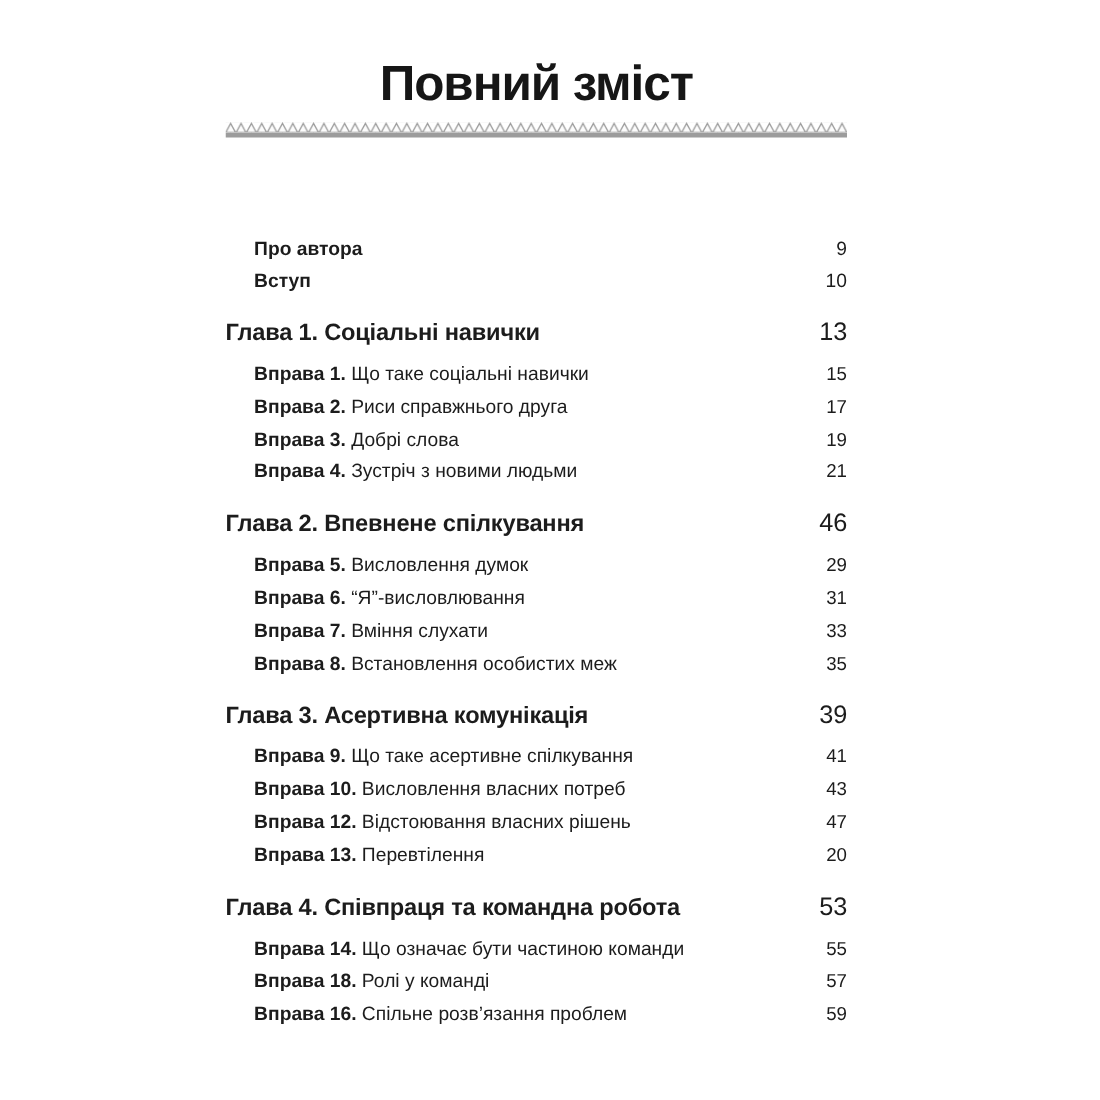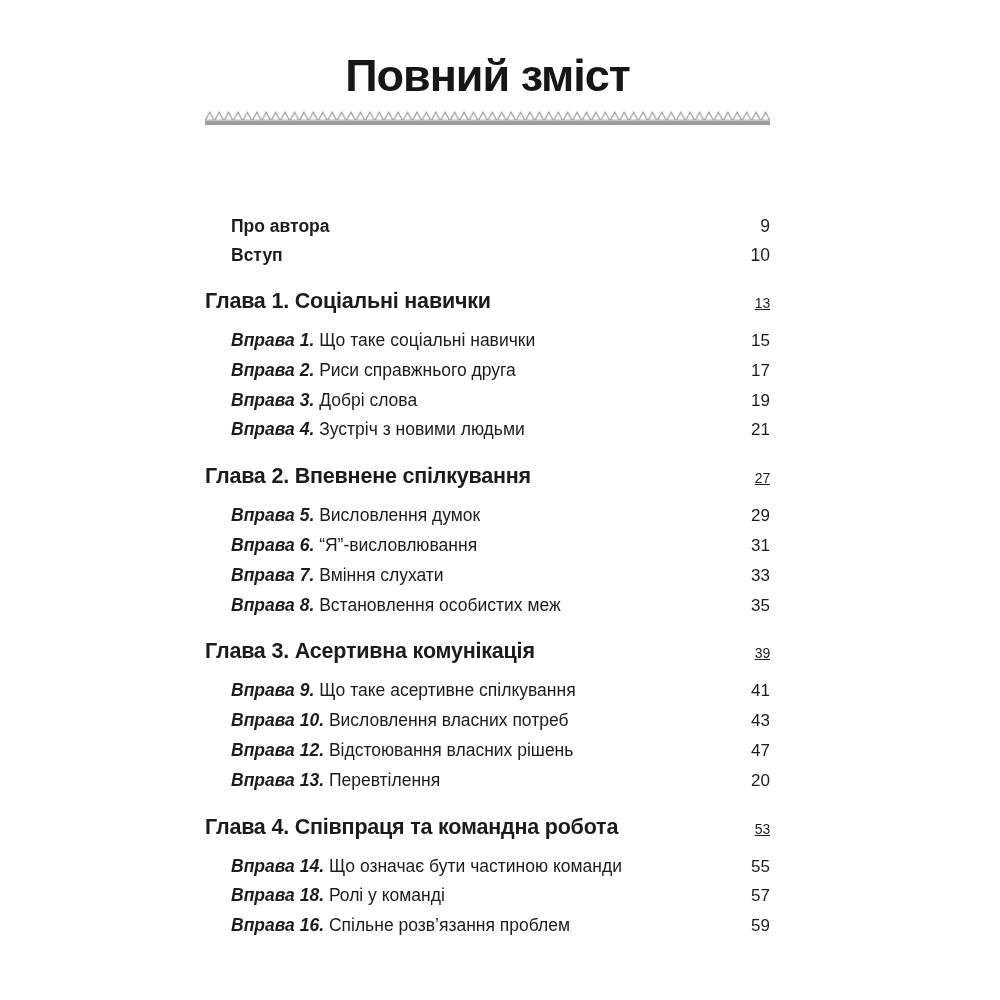--- a/index.html
+++ b/index.html
@@ -44,25 +44,25 @@
     align-items: baseline;
   }
   .lbl { flex: 1 1 auto; padding-right: 14px; white-space: nowrap; }
   .num { flex: 0 0 auto; text-align: right; font-weight: 400; }
 
   .front { font-size: 17.5px; line-height: 29px; padding-left: 26px; }
   .front .lbl { font-weight: 700; }
   .front .num { font-size: 17.5px; }
 
   .chapter { font-size: 21.5px; line-height: 30px; font-weight: 700; margin-top: 16px; letter-spacing: -0.2px; }
-  .chapter .num { font-size: 14px; text-decoration: underline; }
+  .chapter .num { font-size: 23px; }
 
   .items { margin-top: 8px; }
   .ex { font-size: 17.5px; line-height: 28.8px; padding-left: 26px; }
-  .ex .prefix { font-weight: 700; font-style: italic; }
+  .ex .prefix { font-weight: 700; }
   .ex .num { font-size: 17px; }
 </style>
 </head>
 <body>
 
 <div class="page">
 
   <h1 class="title">Повний зміст</h1>
 
   <div class="divider">
@@ -109,21 +109,21 @@
         <div class="row ex">
           <span class="lbl"><span class="prefix">Вправа 4.</span> <span>Зустріч з новими людьми</span></span>
           <span class="num">21</span>
         </div>
       </div>
     </section>
 
     <section>
       <div class="row chapter">
         <span class="lbl"><span>Глава 2.</span> <span>Впевнене спілкування</span></span>
-        <span class="num">27</span>
+        <span class="num">46</span>
       </div>
       <div class="items">
         <div class="row ex">
           <span class="lbl"><span class="prefix">Вправа 5.</span> <span>Висловлення думок</span></span>
           <span class="num">29</span>
         </div>
         <div class="row ex">
           <span class="lbl"><span class="prefix">Вправа 6.</span> <span>“Я”-висловлювання</span></span>
           <span class="num">31</span>
         </div>

